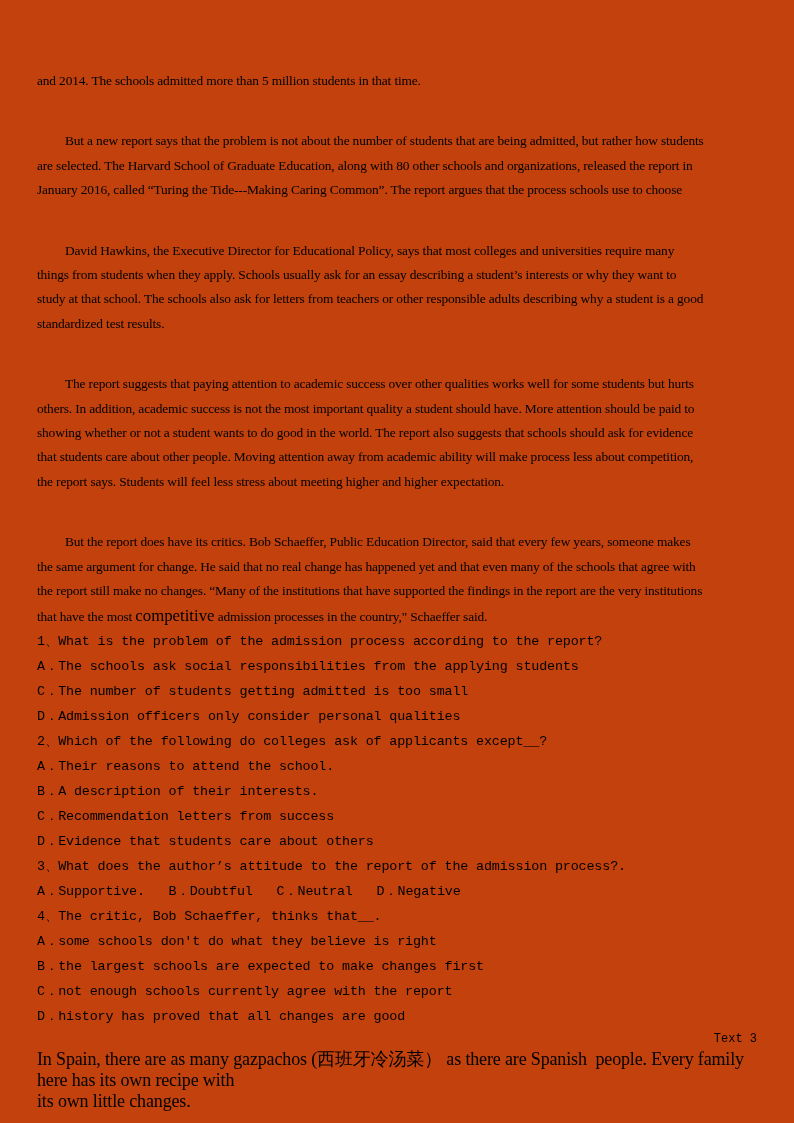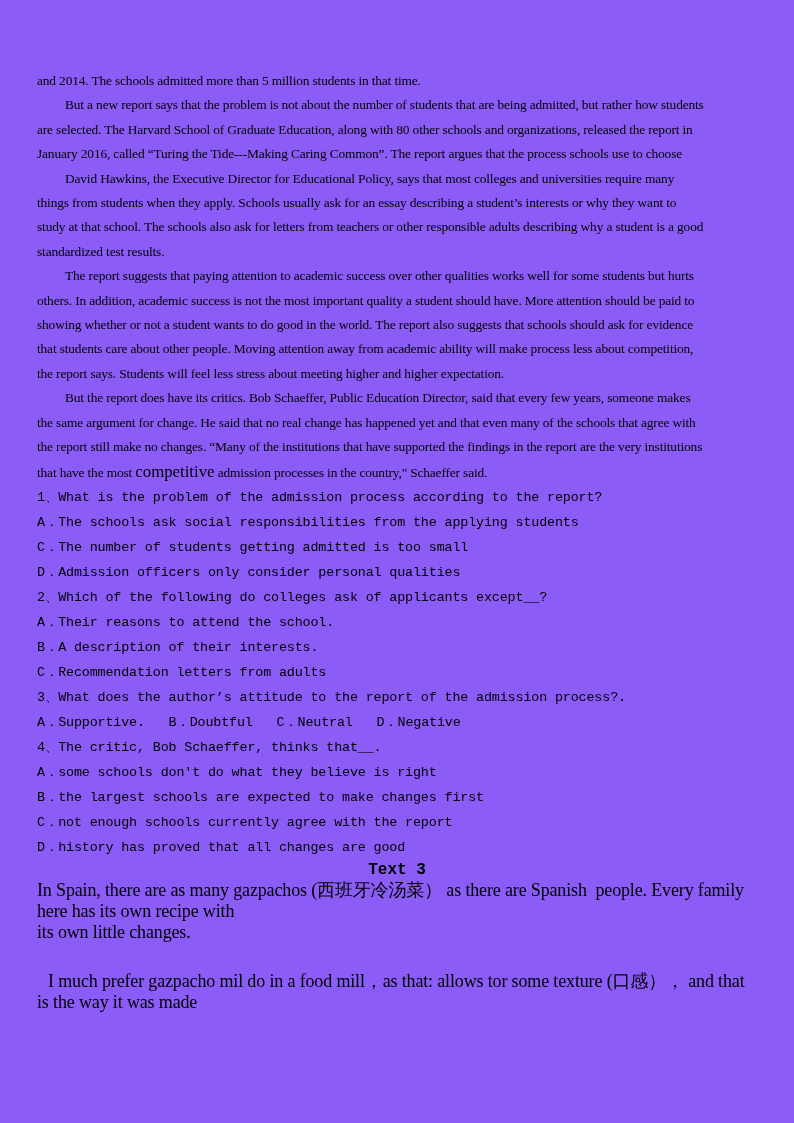--- a/index.html
+++ b/index.html
@@ -4,21 +4,21 @@
 <style>
   html, body {
     margin: 0;
     padding: 0;
     background: #ffffff;
   }
   .page {
     position: relative;
     width: 794px;
     height: 1123px;
-    background: #8b5cf6;
+    background: #c2410c;
     color: #000000;
     overflow: hidden;
   }
   .content {
     padding: 69px 37px 0 37px;
   }
   .line {
     font-family: "Liberation Serif", "DejaVu Serif", serif;
     font-size: 13.4px;
     line-height: 24.4px;
@@ -35,32 +35,32 @@
     text-align: left;
   }
   .t3-line {
     font-family: "Liberation Serif", "DejaVu Serif", serif;
     font-size: 18px;
     line-height: 21px;
     letter-spacing: -0.15px;
     white-space: pre-wrap;
     text-align: left;
   }
-  .indent { text-indent: 28px; }
+  .indent { text-indent: 28px; margin-top: 36px; }
   .indent-sm { text-indent: 11px; margin-top: 28px; }
   .big-word {
     font-size: 16.8px;
     letter-spacing: 0;
   }
   .t3-heading {
     font-family: "Liberation Mono", "DejaVu Sans Mono", monospace;
-    font-weight: 700;
-    font-size: 16px;
+    font-weight: 400;
+    font-size: 12px;
     line-height: 20px;
-    text-align: center;
+    text-align: right;
   }
 </style>
 </head>
 <body>
 
 <div class="page">
   <div class="content">
     <div id="passage">
         <div class="line"><span>and 2014. The schools admitted more than 5 million students in that time.</span></div>
         <div class="line indent"><span>But a new report says that the problem is not about the number of students that are being admitted, but rather how students</span></div>
@@ -81,21 +81,22 @@
         <div class="line"><span>that have the most </span><span class="big-word">competitive</span><span> admission processes in the country," Schaeffer said.</span></div>
       </div>
     <div id="questions">
         <div class="q-line"><span>1、What is the problem of the admission process according to the report?</span></div>
         <div class="q-line"><span>A．The schools ask social responsibilities from the applying students</span></div>
         <div class="q-line"><span>C．The number of students getting admitted is too small</span></div>
         <div class="q-line"><span>D．Admission officers only consider personal qualities</span></div>
         <div class="q-line"><span>2、Which of the following do colleges ask of applicants except__?</span></div>
         <div class="q-line"><span>A．Their reasons to attend the school.</span></div>
         <div class="q-line"><span>B．A description of their interests.</span></div>
-        <div class="q-line"><span>C．Recommendation letters from adults</span></div>
+        <div class="q-line"><span>C．Recommendation letters from success</span></div>
+        <div class="q-line"><span>D．Evidence that students care about others</span></div>
         <div class="q-line"><span>3、What does the author’s attitude to the report of the admission process?.</span></div>
         <div class="q-line"><span>A．Supportive.   B．Doubtful   C．Neutral   D．Negative</span></div>
         <div class="q-line"><span>4、The critic, Bob Schaeffer, thinks that__.</span></div>
         <div class="q-line"><span>A．some schools don't do what they believe is right</span></div>
         <div class="q-line"><span>B．the largest schools are expected to make changes first</span></div>
         <div class="q-line"><span>C．not enough schools currently agree with the report</span></div>
         <div class="q-line"><span>D．history has proved that all changes are good</span></div>
       </div>
     <div class="t3-heading">Text 3</div>
     <div id="text3">

